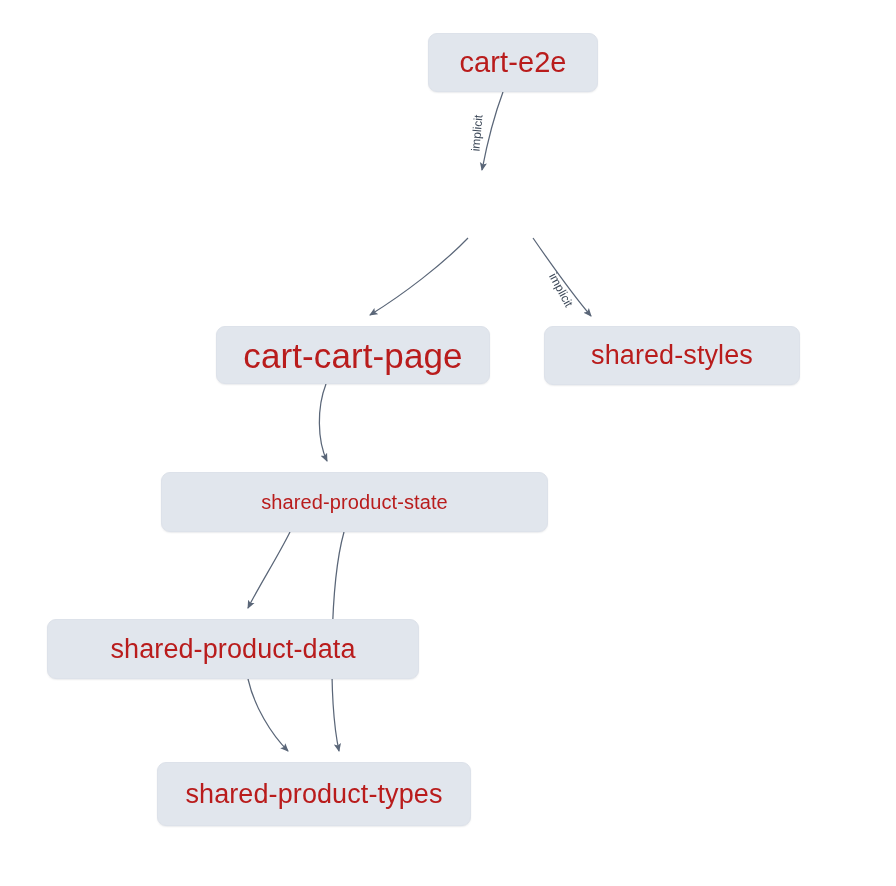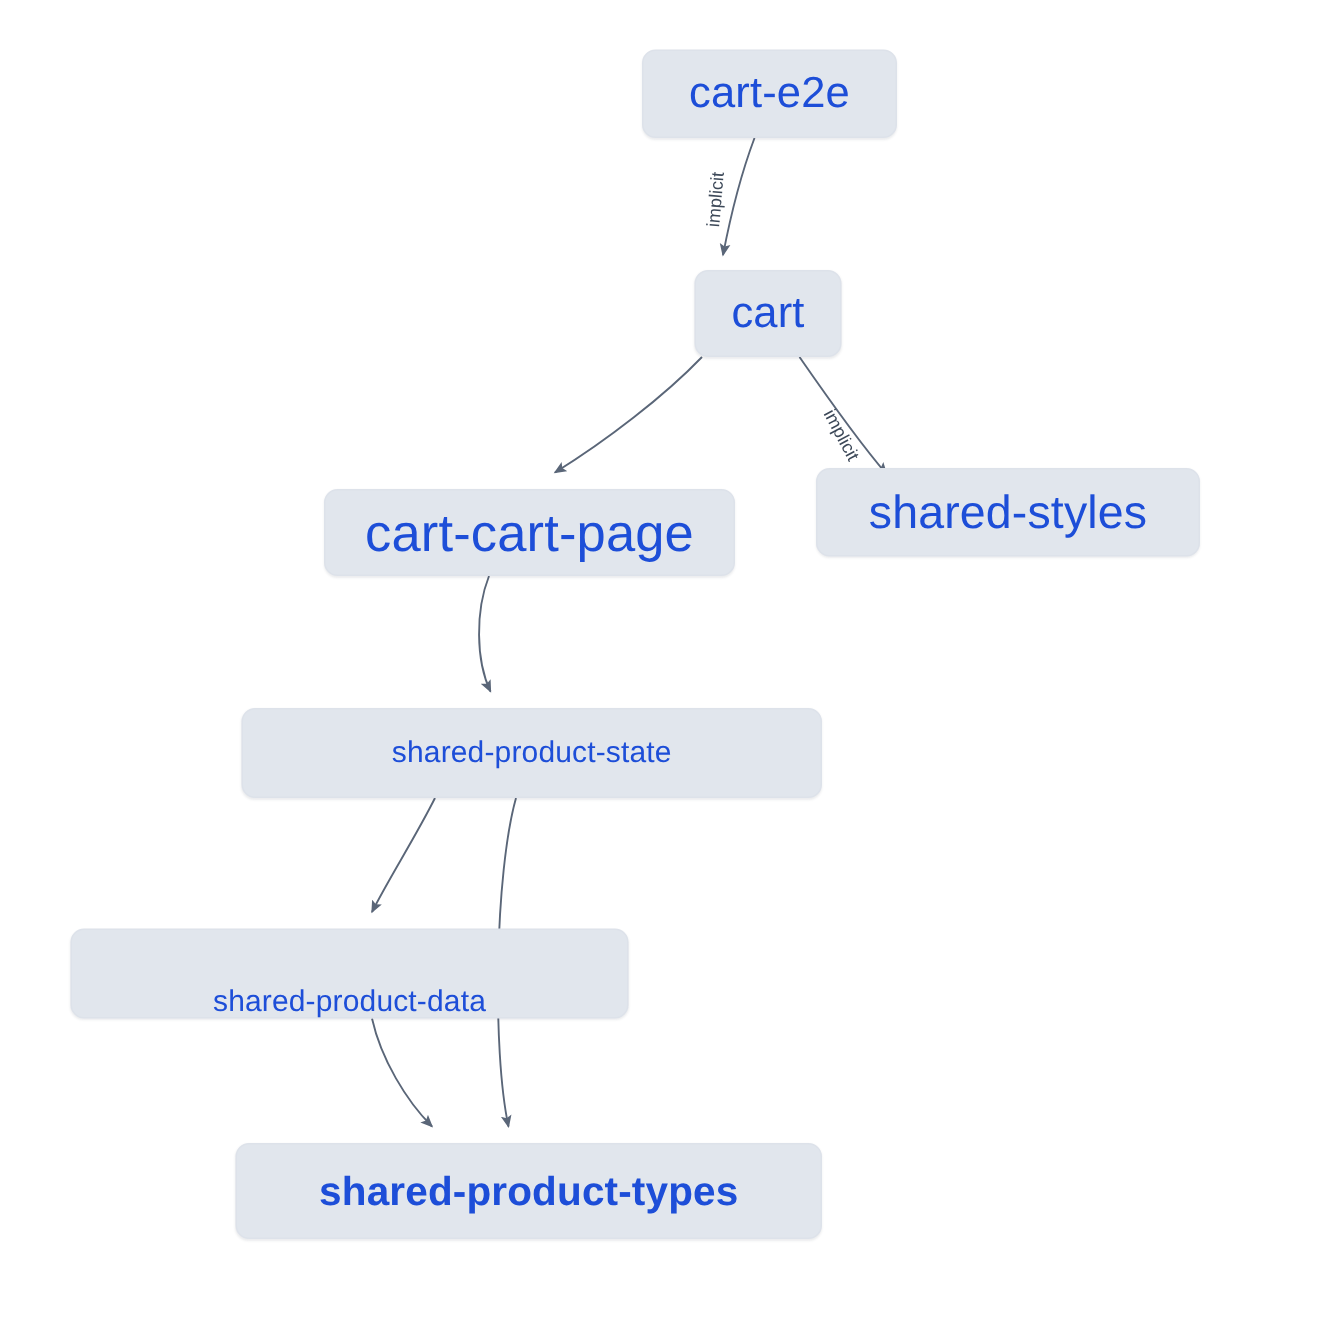--- a/index.html
+++ b/index.html
@@ -29,21 +29,21 @@
   }
   .graph-node {
     position: absolute;
     box-sizing: border-box;
     background: #e1e6ed;
     border: 1px solid #dde2ea;
     border-radius: 9px;
     display: flex;
     align-items: center;
     justify-content: center;
-    color: #1d4ed8;
+    color: #b91c1c;
     font-family: "Liberation Sans", sans-serif;
     font-weight: 400;
     letter-spacing: 0.1px;
     box-shadow: 0 1px 1.5px rgba(60, 72, 88, 0.10);
     user-select: none;
   }
   .node-label {
     white-space: nowrap;
     line-height: 1;
   }
@@ -84,41 +84,38 @@
       <path d="M 344,532 C 330,582 328,700 339,751" marker-end="url(#arrowhead)"></path>
 
       <path d="M 248,679 C 254,706 271,734 288,751" marker-end="url(#arrowhead)"></path>
     </g>
   </svg>
 
   <div class="graph-node" style="left:428px; top:33px; width:170px; height:59px; font-size:29px;">
     <span class="node-label">cart-e2e</span>
   </div>
 
-  <div class="graph-node" style="left:463px; top:180px; width:98px; height:58px; font-size:29px;">
-    <span class="node-label">cart</span>
-  </div>
 
   <div class="graph-node" style="left:216px; top:326px; width:274px; height:58px; font-size:35px;">
     <span class="node-label">cart-cart-page</span>
   </div>
 
-  <div class="graph-node" style="left:544px; top:312px; width:256px; height:59px; font-size:31px;">
+  <div class="graph-node" style="left:544px; top:326px; width:256px; height:59px; font-size:27px;">
     <span class="node-label">shared-styles</span>
   </div>
 
   <div class="graph-node" style="left:161px; top:472px; width:387px; height:60px; font-size:20px;">
     <span class="node-label">shared-product-state</span>
   </div>
 
-  <div class="graph-node" style="left:47px; top:619px; width:372px; height:60px; font-size:20px;align-items:flex-end;">
+  <div class="graph-node" style="left:47px; top:619px; width:372px; height:60px; font-size:27px;">
     <span class="node-label">shared-product-data</span>
   </div>
 
-  <div class="graph-node" style="left:157px; top:762px; width:391px; height:64px; font-size:27px;font-weight:bold;">
+  <div class="graph-node" style="left:157px; top:762px; width:314px; height:64px; font-size:27px;">
     <span class="node-label">shared-product-types</span>
   </div>
 
   <div class="edge-label" style="left:477px; top:133px; transform: translate(-50%, -50%) rotate(-85deg);">implicit</div>
 
   <div class="edge-label" style="left:561px; top:290px; transform: translate(-50%, -50%) rotate(62deg);">implicit</div>
 
 </div>
 
 </body></html>

